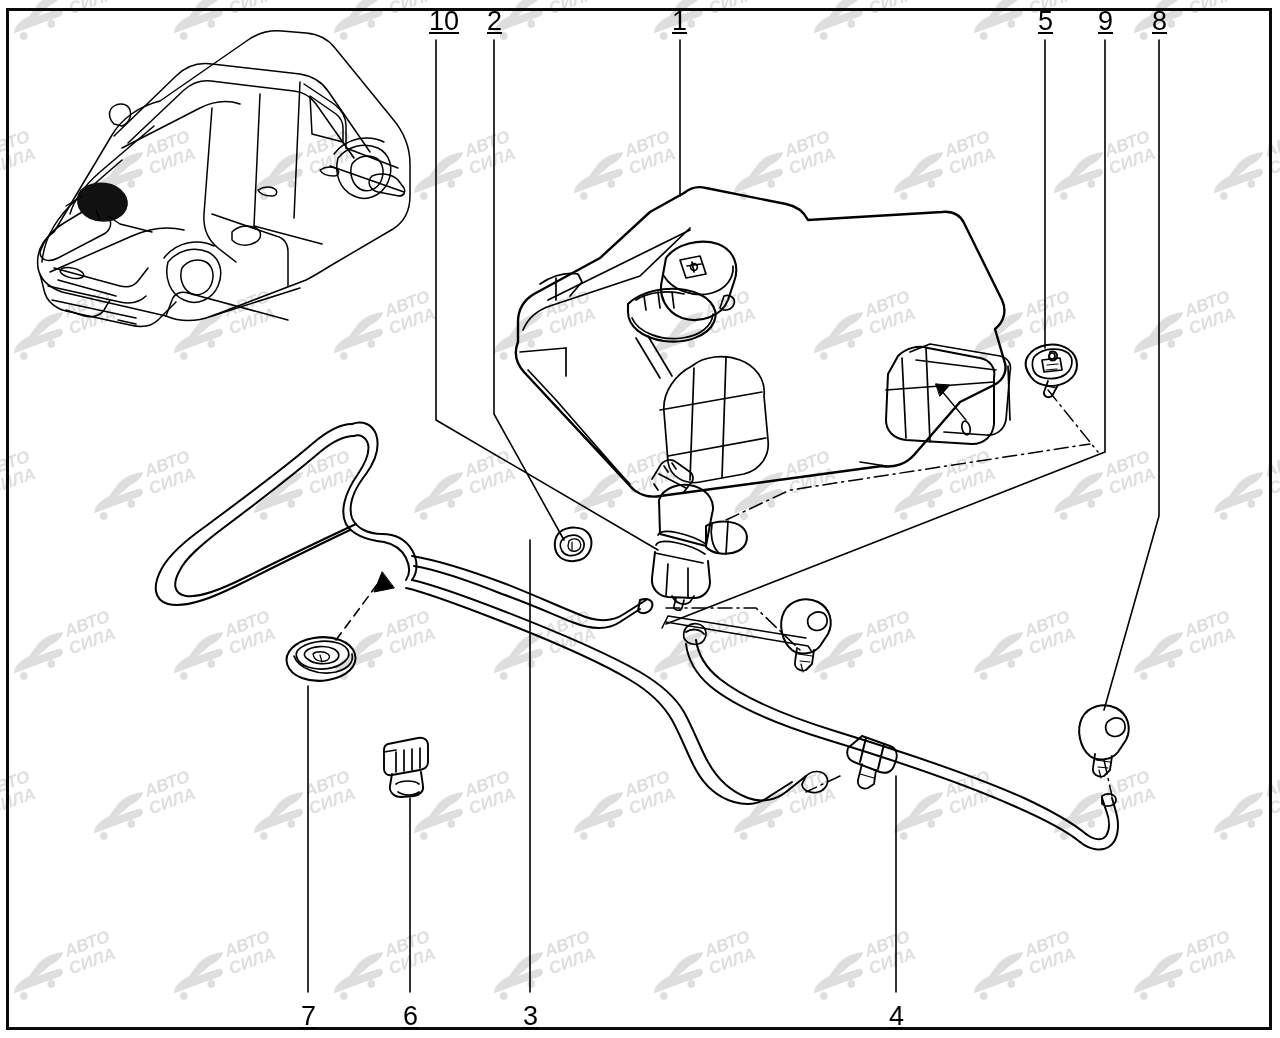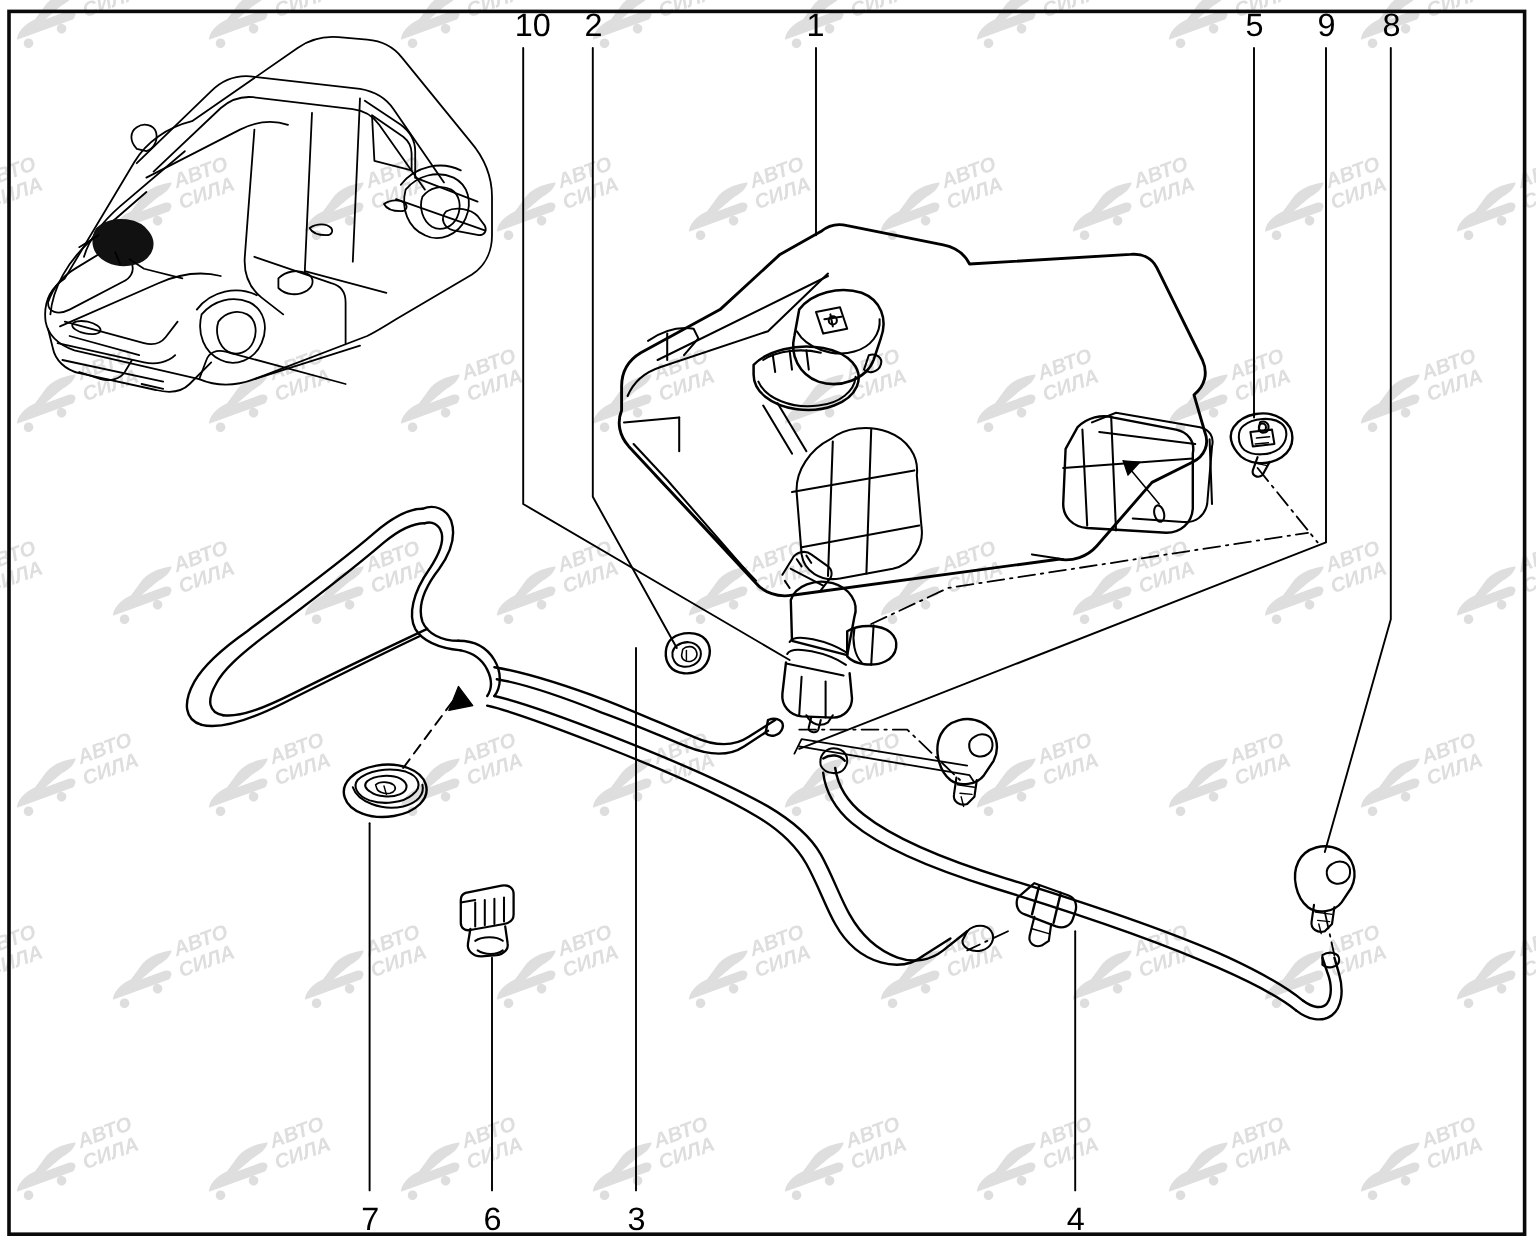--- a/index.html
+++ b/index.html
@@ -18,21 +18,21 @@
   
   #frame{position:absolute;left:6px;top:8px;width:1266px;height:1022px;
          border:3px solid #0a0a0a;box-sizing:border-box;z-index:4;pointer-events:none;}
 
   
   #art{position:absolute;left:0;top:0;width:1280px;height:1038px;z-index:3;}
 
   
   .callout{position:absolute;z-index:5;font-size:27px;line-height:27px;
            font-family:"Liberation Sans", sans-serif;color:#000;
-           font-weight:400;letter-spacing:0px;}
+           font-weight:400;letter-spacing:0px;text-decoration:underline;}
 </style>
 </head>
 <body>
 
 <div id="page">
 
   <div id="watermarks">
       <svg width="130" height="64" viewBox="0 0 130 64" class="wm" style="left: 0px; top: 0px; transform: rotate(-20deg);">
         <path d="M2,36 C4,30 12,26 22,25 L34,17 C40,13 48,12 56,13 L62,14 C60,18 54,21 46,22 L30,28 L50,28 C54,28 56,30 55,33 L52,36 Z M10,38 a4,4 0 1,0 0.1,0 Z M40,36 a4,4 0 1,0 0.1,0 Z" fill="#dedede"></path>
         <text x="64" y="20" fill="#dedede" font-family="&quot;Liberation Sans&quot;, sans-serif" font-size="17" font-weight="bold" font-style="italic">АВТО</text>

